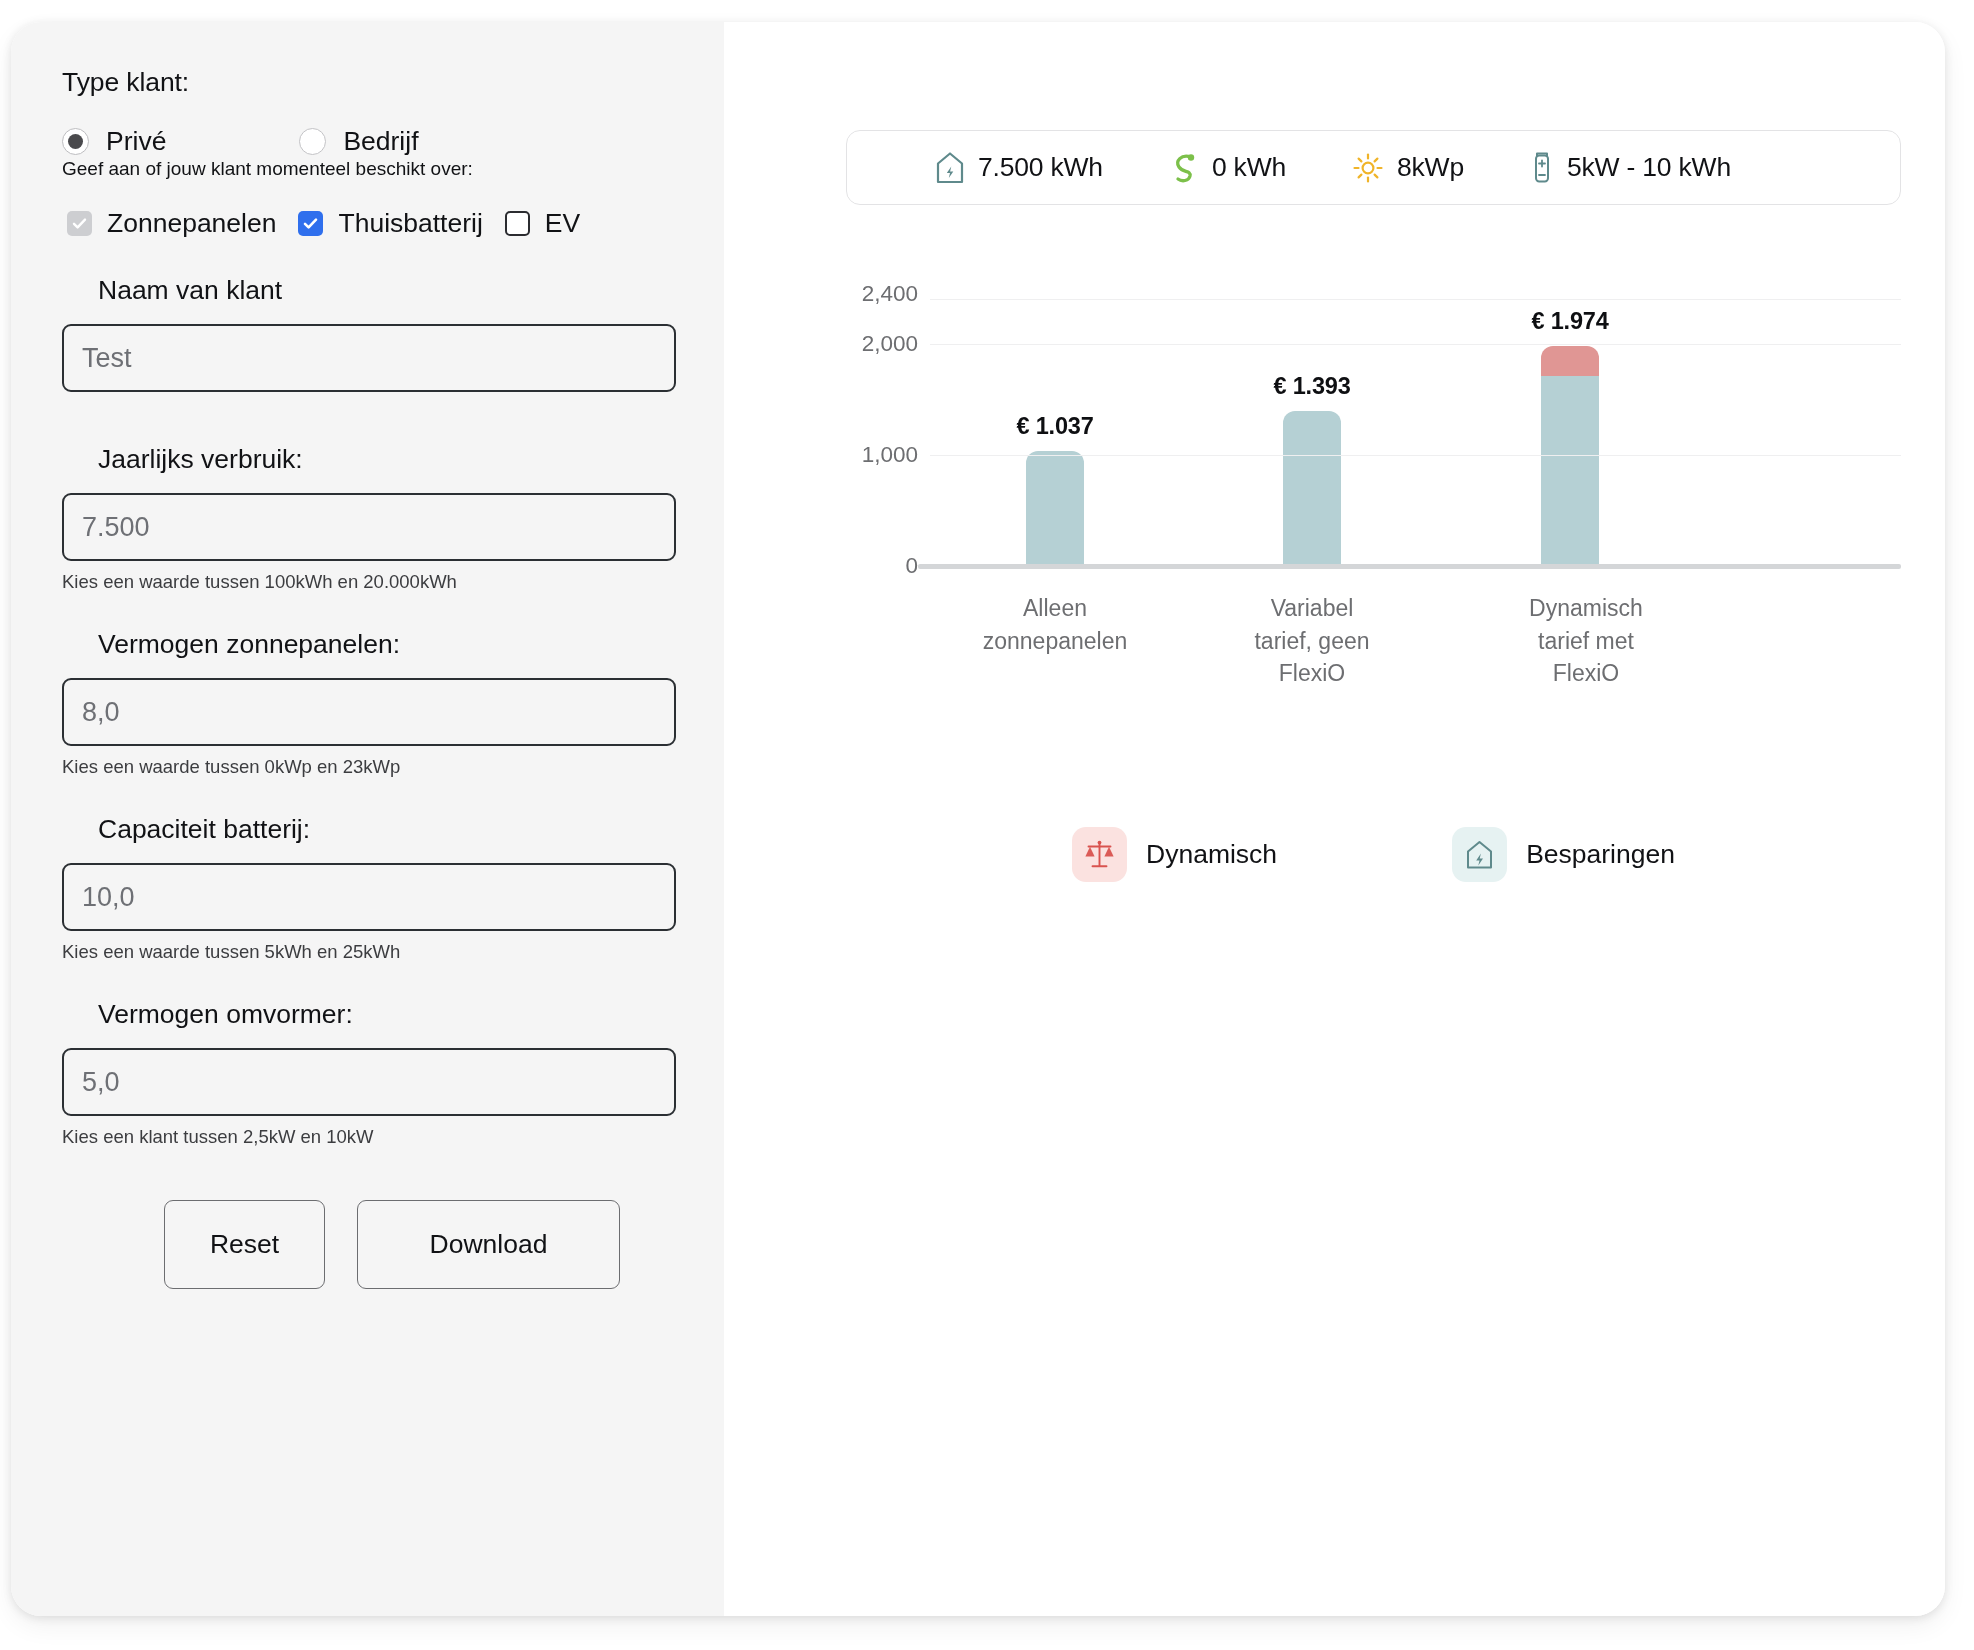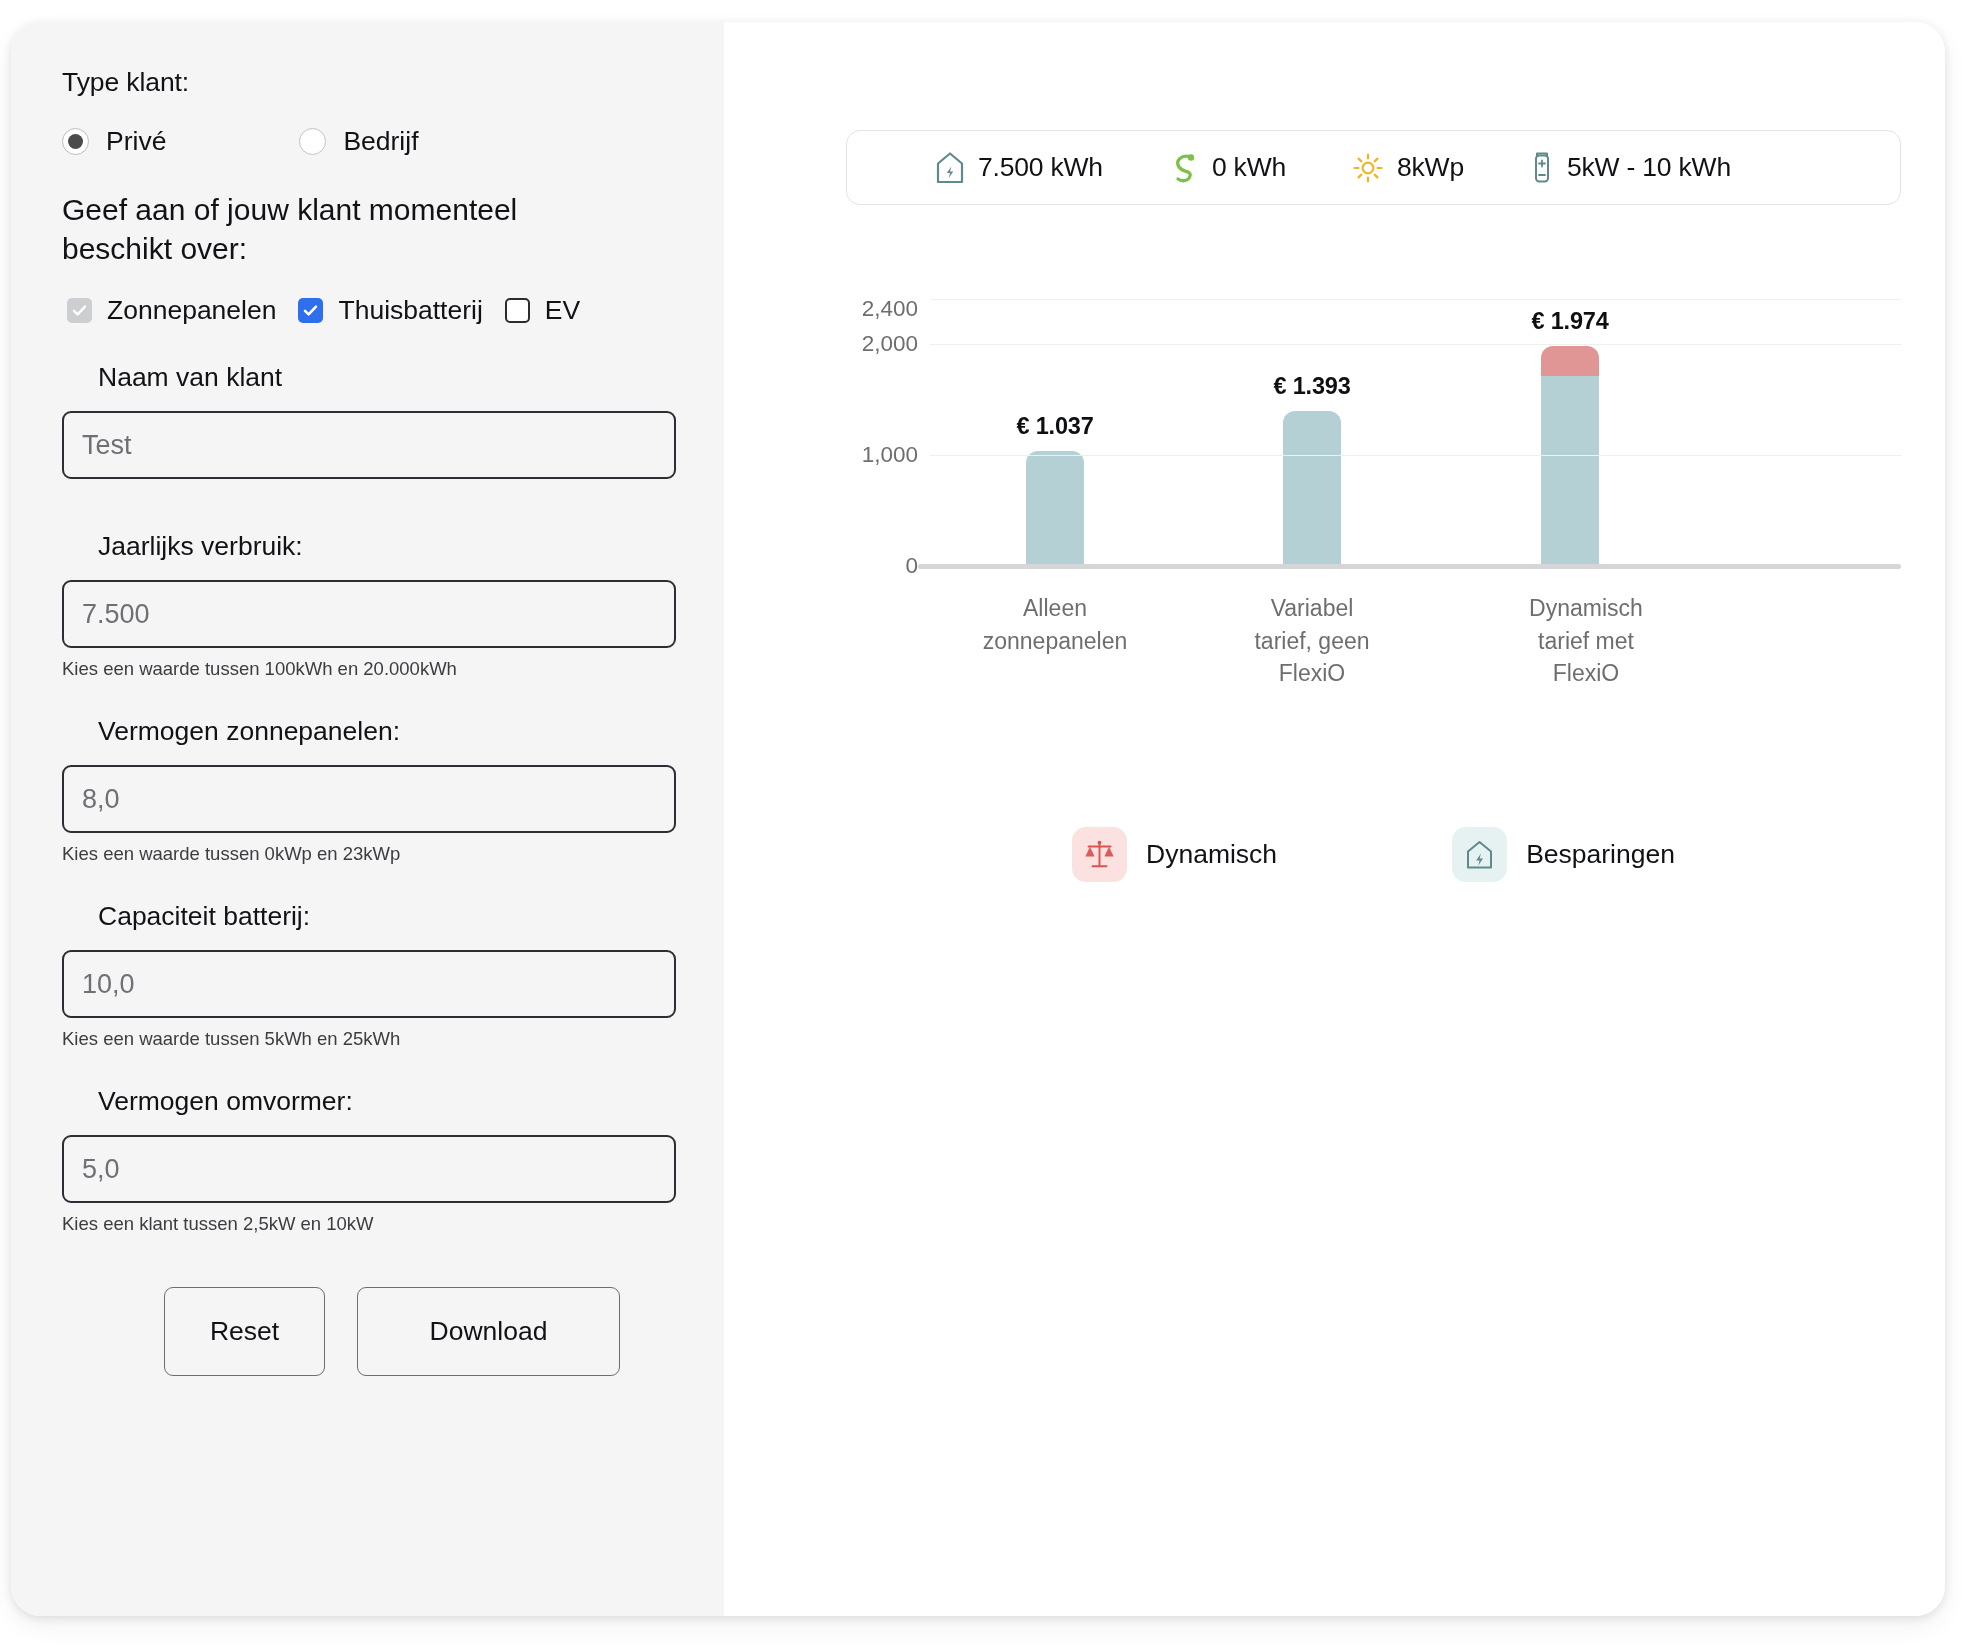--- a/index.html
+++ b/index.html
@@ -71,22 +71,21 @@
     width: 15px; height: 15px; border-radius: 50%;
     background: #4a4a4d;
   }
   .radio-label {
     margin-left: 17px;
     font-size: 26.5px;
     color: #111215;
   }
 
   .helper-question {
-    margin-top: 34px;
-    font-size: 30px;
+    font-size: 19px;
     color: #111215;
     line-height: 1.29;
     max-width: 520px;
   }
 
   
   .check-row {
     display: flex;
     align-items: center;
     margin-top: 27px;
@@ -447,21 +446,21 @@
           <span class="summary-text">5kW - 10 kWh</span>
         </div>
 
       </div>
 
       <div class="chart-wrap">
         <div class="y-labels">
             <div class="y-label" style="top: 272px;">0</div>
             <div class="y-label" style="top: 160.75px;">1,000</div>
             <div class="y-label" style="top: 49.5px;">2,000</div>
-            <div class="y-label" style="top: 15px;">2,400</div>
+            <div class="y-label" style="top: 0;">2,400</div>
           </div>
         <div class="plot">
           <div class="bars">
               <div class="bar-group" style="left: 96px; bottom: 58px; height: 115.366px;">
                 <div class="seg top" style="background: rgb(181, 208, 212); height: 100%;"></div>
               </div>
               <div class="bar-group" style="left: 353px; bottom: 58px; height: 154.971px;">
                 <div class="seg top" style="background: rgb(181, 208, 212); height: 100%;"></div>
               </div>
               <div class="bar-group" style="left: 611px; bottom: 58px; height: 219.607px;">

